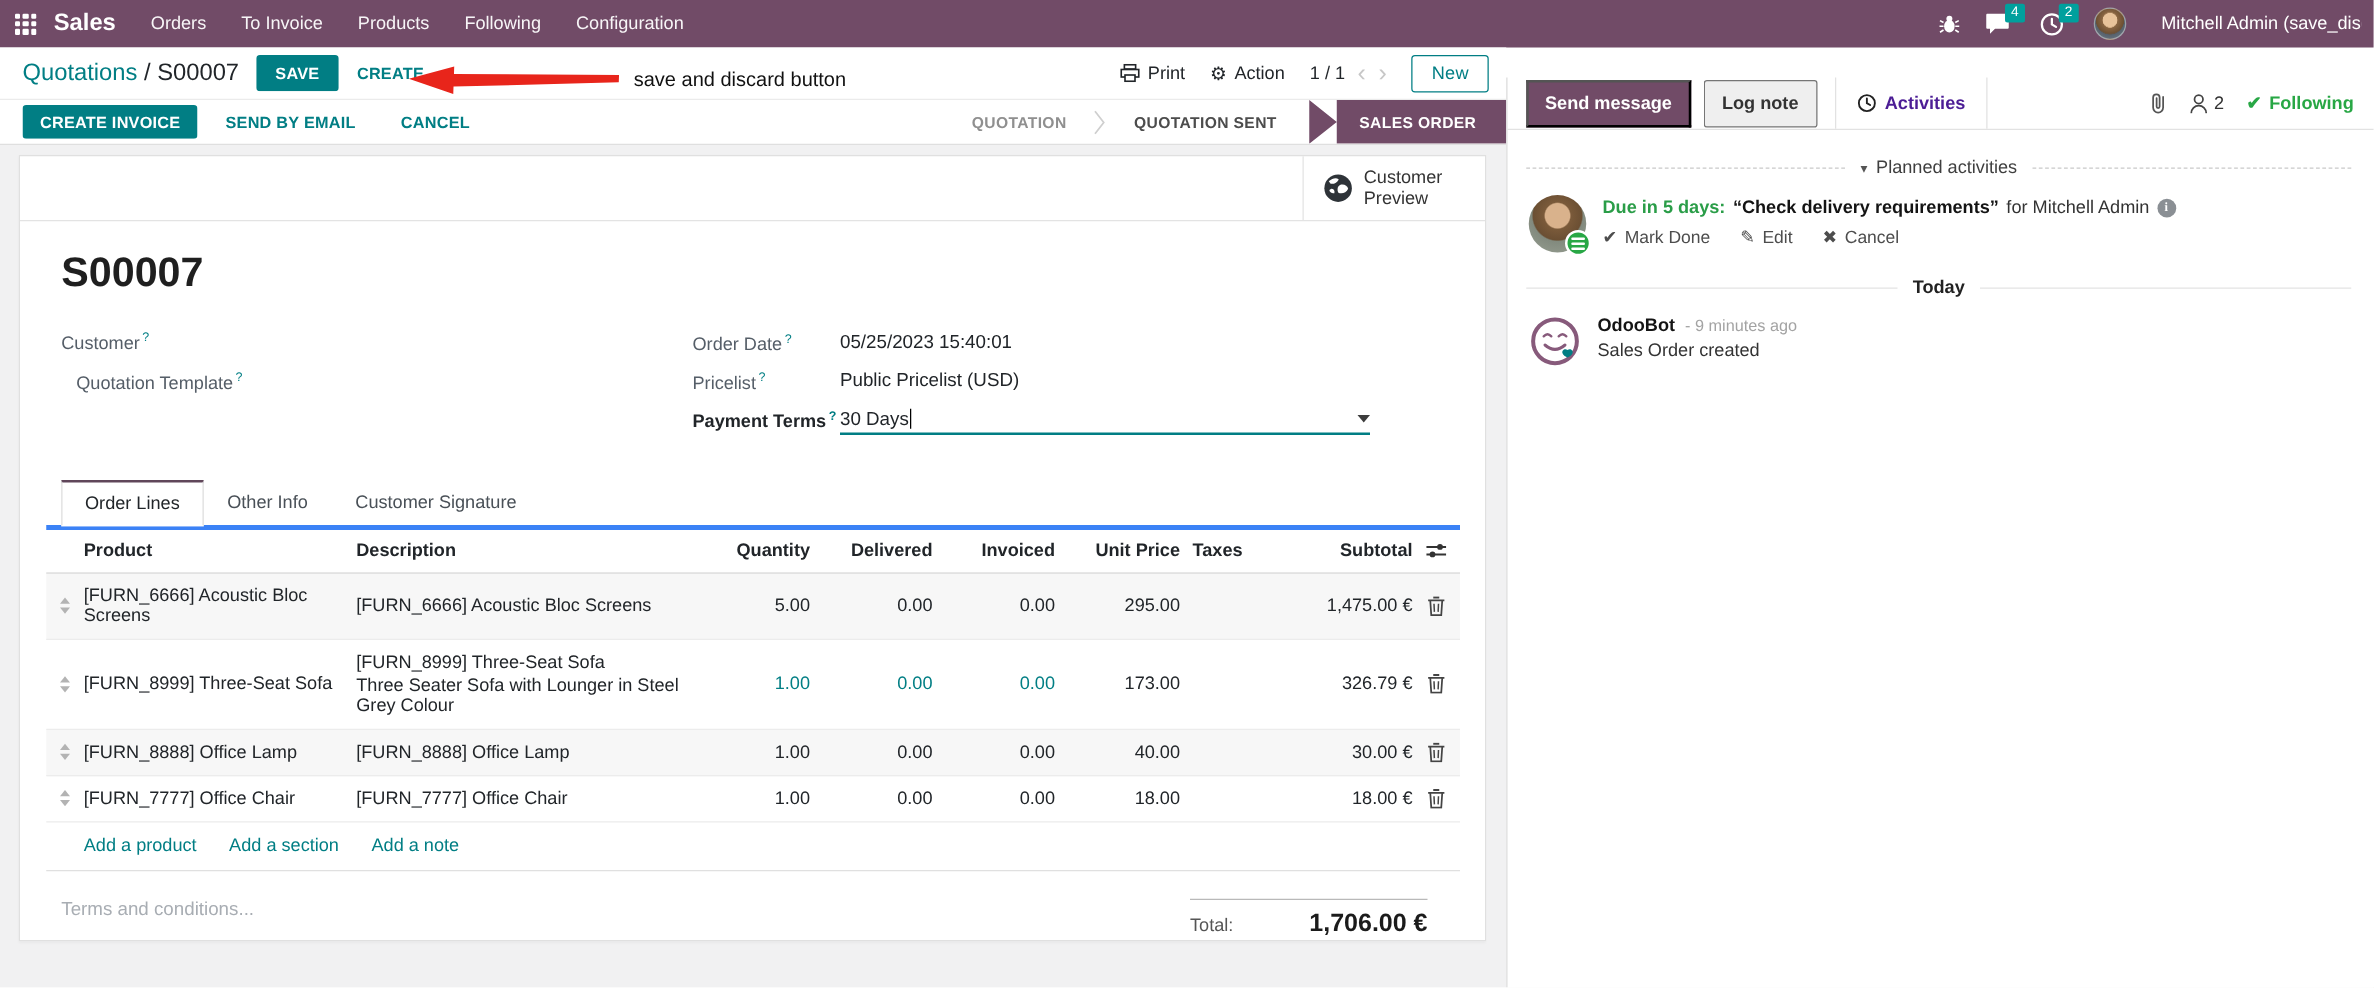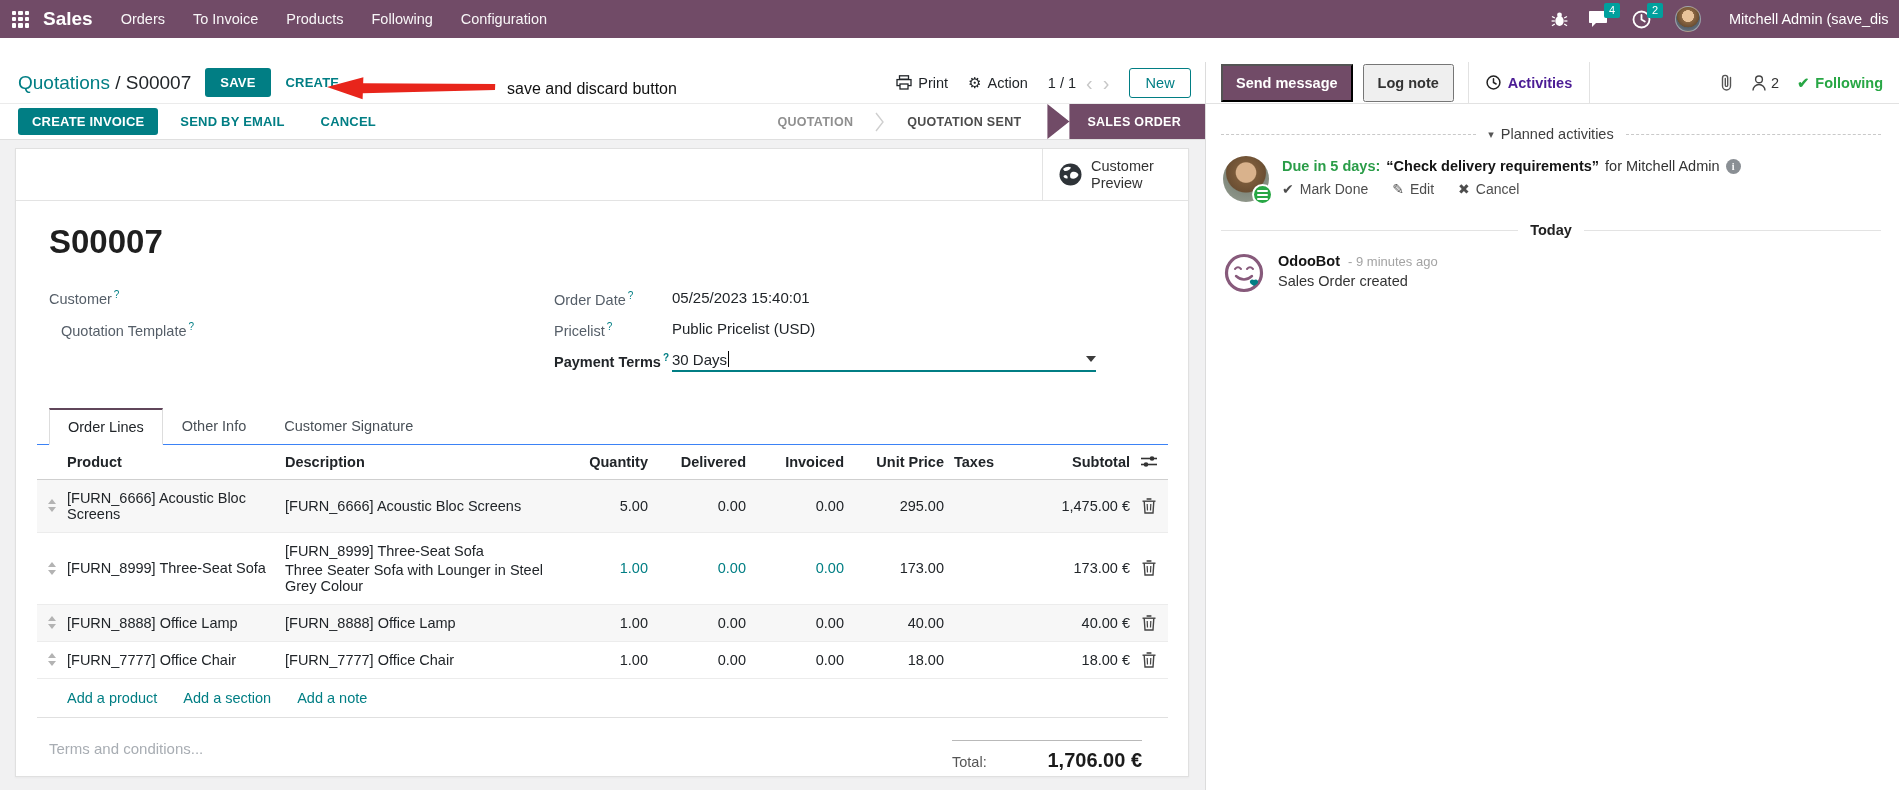--- a/index.html
+++ b/index.html
@@ -1,18 +1,18 @@
 <!DOCTYPE html>
 <html><head>
 <meta charset="utf-8">
 <style>
   * { margin:0; padding:0; box-sizing:border-box; }
   html,body { width:1899px; height:790px; overflow:hidden; background:#fff;
     font-family:"Liberation Sans", sans-serif; color:#212529; }
-  .app { width:1899px; height:790px; display:flex; flex-direction:column;gap:24px; }
+  .app { width:1899px; height:790px; display:flex; flex-direction:column; }
 
   
   .topbar { height:38px; background:#714B67; display:flex; align-items:center;
     color:#fff; flex:0 0 auto; padding:0 10px 0 12px; }
   .apps-grid { width:17px; height:17px; display:grid; grid-template-columns:repeat(3,1fr);
     gap:2px; margin-right:14px; cursor:pointer; }
   .apps-grid i { background:#fff; border-radius:1px; }
   .topbar .brand { font-size:19px; font-weight:bold; margin-right:28px; cursor:pointer; }
   .topbar .menu { font-size:14.5px; margin-right:28px; opacity:.95; cursor:pointer; }
   .topbar .spacer { flex:1; }
@@ -21,21 +21,21 @@
   .tray-badge { position:absolute; top:-7px; right:-12px; background:#00A09D; color:#fff;
     font-size:11px; padding:1px 5px; border-radius:2px; line-height:13px; }
   .avatar-sm { width:26px; height:26px; border-radius:50%;
     background:radial-gradient(circle at 50% 38%, #e8c39a 30%, #8a6642 32%, #6b4f33 58%, #55606b 60%, #76818c 100%);
     border:1px solid rgba(255,255,255,.4); }
   .user-name { font-size:14.5px; margin-left:8px; white-space:nowrap; overflow:hidden; max-width:160px; }
 
   
   .workspace { flex:1; display:flex; min-height:0; }
   .main { width:1205px; flex:0 0 1205px; display:flex; flex-direction:column; background:#fff; }
-  .chatter { flex:1; background:#fff; border-left:1px solid #dcdcdc; display:flex; flex-direction:column; }
+  .chatter { flex:1; background:#fff; border-left:1px solid #dcdcdc; display:flex; flex-direction:column;margin-top:24px; }
 
   
   .control-panel { height:42px; display:flex; align-items:center; padding:0 14px 0 18px;
     border-bottom:1px solid #ebebeb; position:relative; }
   .breadcrumb { font-size:19px; white-space:nowrap; }
   .breadcrumb a { color:#017E84; text-decoration:none; cursor:pointer; }
   .btn { display:inline-flex; align-items:center; justify-content:center; font-size:13px;
     font-weight:bold; border-radius:3px; cursor:pointer; border:1px solid transparent;
     padding:6px 14px; letter-spacing:.2px; }
   .btn-primary { background:#017E84; color:#fff;text-align:right; }
@@ -89,21 +89,21 @@
   .fvalue { font-size:15px; color:#212529; }
   .pt-input { display:flex; align-items:center; border-bottom:2px solid #017E84;
     width:424px; padding-bottom:2px; cursor:text; }
   .pt-input .val { font-size:15px; }
   .caret-bar { display:inline-block; width:1px; height:16px; background:#000; margin-left:1px; }
   .dd-caret { margin-left:auto; width:0; height:0; border-left:5px solid transparent;
     border-right:5px solid transparent; border-top:6px solid #3c3c3c; cursor:pointer; }
   .qt-row { margin:14px 0 0 12px; display:flex; }
 
   
-  .tabs { display:flex; border-bottom:1px solid #3b82f6; margin-top:24px; padding-left:12px; }
+  .tabs { display:flex; border-bottom:4px solid #3b82f6; margin-top:24px; padding-left:12px; }
   .tab { font-size:14.5px; color:#495057; padding:9px 18px; cursor:pointer;
     border:1px solid transparent; margin-bottom:-1px; }
   .tab.active { background:#fff; border-color:#ddd; border-top:2px solid #60465a;
     border-bottom:1px solid #fff; color:#212529; }
 
   
   .otable { font-size:14.5px; }
   .orow { display:grid; grid-template-columns:30px 218px 1fr 100px 98px 98px 100px 58px 128px 38px;
     align-items:center; }
   .ohead { border-bottom:1px solid #cfcfcf; font-weight:bold; }
@@ -423,21 +423,21 @@
     <div>[FURN_8999] Three-Seat Sofa</div>
     <div>
       <div>[FURN_8999] Three-Seat Sofa</div>
       <div class="desc2">Three Seater Sofa with Lounger in Steel Grey Colour</div>
     </div>
     <div class="num tealnum">1.00</div>
     <div class="num tealnum">0.00</div>
     <div class="num tealnum">0.00</div>
     <div class="num">173.00</div>
     <div style="padding-left:10px;"></div>
-    <div class="num">173.00 €</div>
+    <div class="num">326.79 €</div>
     <div class="cell-center">
       <svg width="14" height="16" viewBox="0 0 14 16">
         <line x1="0.5" y1="3.2" x2="13.5" y2="3.2" stroke="#444" stroke-width="1.4"></line>
         <line x1="4.6" y1="1" x2="9.4" y2="1" stroke="#444" stroke-width="1.6"></line>
         <path d="M2.2 3.2 L3 15 L11 15 L11.8 3.2" fill="none" stroke="#444" stroke-width="1.4"></path>
         <line x1="5.2" y1="6" x2="5.5" y2="12.5" stroke="#444" stroke-width="1.2"></line>
         <line x1="8.8" y1="6" x2="8.5" y2="12.5" stroke="#444" stroke-width="1.2"></line>
       </svg>
     </div>
   </div>
@@ -452,21 +452,21 @@
     <div>[FURN_8888] Office Lamp</div>
     <div>
       <div>[FURN_8888] Office Lamp</div>
 
     </div>
     <div class="num tealnum">1.00</div>
     <div class="num tealnum">0.00</div>
     <div class="num tealnum">0.00</div>
     <div class="num">40.00</div>
     <div style="padding-left:10px;"></div>
-    <div class="num">40.00 €</div>
+    <div class="num">30.00 €</div>
     <div class="cell-center">
       <svg width="14" height="16" viewBox="0 0 14 16">
         <line x1="0.5" y1="3.2" x2="13.5" y2="3.2" stroke="#444" stroke-width="1.4"></line>
         <line x1="4.6" y1="1" x2="9.4" y2="1" stroke="#444" stroke-width="1.6"></line>
         <path d="M2.2 3.2 L3 15 L11 15 L11.8 3.2" fill="none" stroke="#444" stroke-width="1.4"></path>
         <line x1="5.2" y1="6" x2="5.5" y2="12.5" stroke="#444" stroke-width="1.2"></line>
         <line x1="8.8" y1="6" x2="8.5" y2="12.5" stroke="#444" stroke-width="1.2"></line>
       </svg>
     </div>
   </div>

